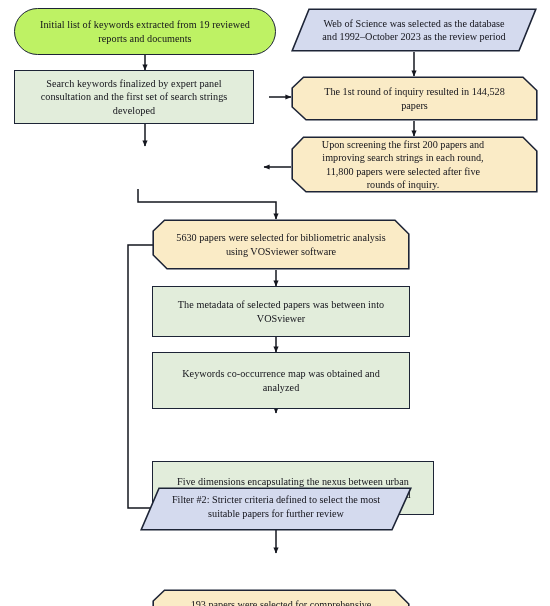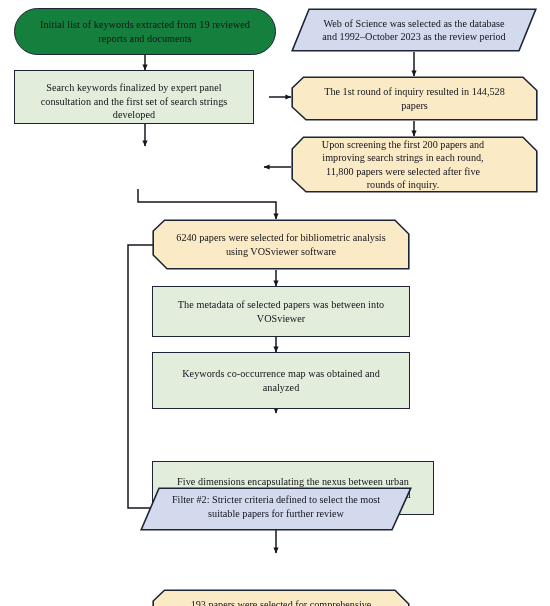--- a/index.html
+++ b/index.html
@@ -41,21 +41,21 @@
   .node .txt { display: block; width: 100%; }
 
   
   .shape-rect {
     background: #e2eddb;
     border: 1.4px solid #1d2436;
   }
 
   
   .shape-round {
-    background: #15803d;
+    background: #bef264;
     border: 1.4px solid #1d2436;
     border-radius: 26px;
   }
   .para-wrap { position: absolute; }
   .para-wrap svg { position: absolute; left: 0; top: 0; }
   .para-wrap .label {
     position: absolute; left: 0; top: 0; width: 100%; height: 100%;
     display: flex; align-items: center; justify-content: center;
     text-align: center; font-size: 10.2px; line-height: 1.30;
     color: #13131a; padding: 2px 30px; box-sizing: border-box;
@@ -116,21 +116,21 @@
     <span class="txt">Initial list of keywords extracted from 19 reviewed reports and documents</span>
   </div>
 
   <div class="para-wrap" style="left:291px; top:8px; width:246px; height:44px;">
     <svg width="246" height="44" viewBox="0 0 246 44">
       <polygon points="18,1.2 244.8,1.2 228,42.8 1.2,42.8" fill="#d4daee" stroke="#1d2436" stroke-width="1.6" stroke-linejoin="miter"></polygon>
     </svg>
     <div class="label">Web of Science was selected as the database and 1992–October 2023 as the review period</div>
   </div>
 
-  <div class="node shape-rect" style="left:14px; top:70px; width:240px; height:54px;align-items:flex-end;">
+  <div class="node shape-rect" style="left:14px; top:70px; width:240px; height:54px;">
     <span class="txt">Search keywords finalized by expert panel consultation and the first set of search strings developed</span>
   </div>
 
   <div class="hex-wrap" style="left:291px; top:76px; width:247px; height:45px;">
     <svg width="247" height="45" viewBox="0 0 247 45">
       <polygon points="1.2,12 12.5,1.2 232,1.2 245.8,14.5 245.8,43.8 15,43.8 1.2,31" fill="#faebc6" stroke="#1d2436" stroke-width="1.6" stroke-linejoin="miter"></polygon>
     </svg>
     <div class="label">The 1st round of inquiry resulted in 144,528 papers</div>
   </div>
 
@@ -139,21 +139,21 @@
     <svg width="247" height="57" viewBox="0 0 247 57">
       <polygon points="1.2,13 12.5,1.2 232,1.2 245.8,15 245.8,55.8 15,55.8 1.2,43" fill="#faebc6" stroke="#1d2436" stroke-width="1.6" stroke-linejoin="miter"></polygon>
     </svg>
     <div class="label">Upon screening the first 200 papers and improving search strings in each round, 11,800 papers were selected after five rounds of inquiry.</div>
   </div>
 
   <div class="hex-wrap" style="left:152px; top:219px; width:258px; height:51px;">
     <svg width="258" height="51" viewBox="0 0 258 51">
       <polygon points="1.2,12 12.5,1.2 243,1.2 256.8,15 256.8,49.8 15,49.8 1.2,36" fill="#faebc6" stroke="#1d2436" stroke-width="1.6" stroke-linejoin="miter"></polygon>
     </svg>
-    <div class="label">6240 papers were selected for bibliometric analysis using VOSviewer software</div>
+    <div class="label">5630 papers were selected for bibliometric analysis using VOSviewer software</div>
   </div>
 
   <div class="node shape-rect" style="left:152px; top:286px; width:258px; height:51px;">
     <span class="txt">The metadata of selected papers was between into VOSviewer</span>
   </div>
 
   <div class="node shape-rect" style="left:152px; top:352px; width:258px; height:57px;">
     <span class="txt">Keywords co-occurrence map was obtained and analyzed</span>
   </div>
 

